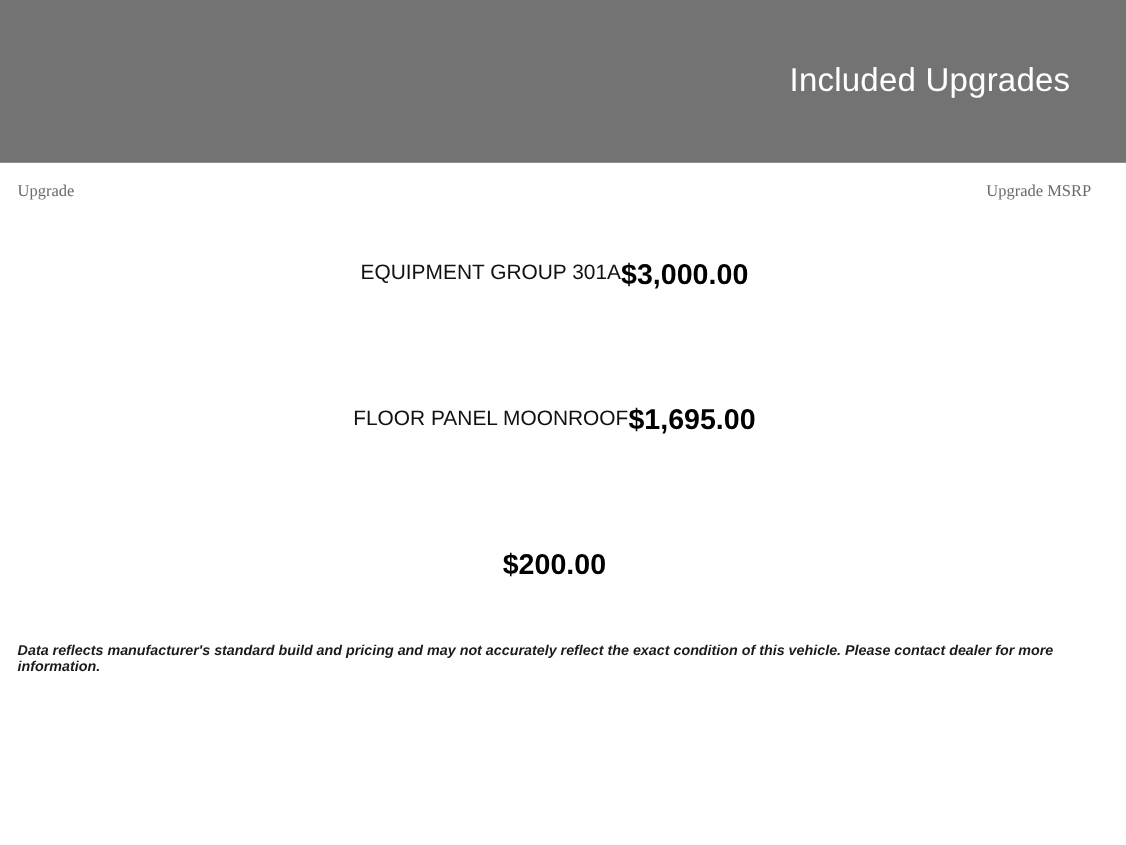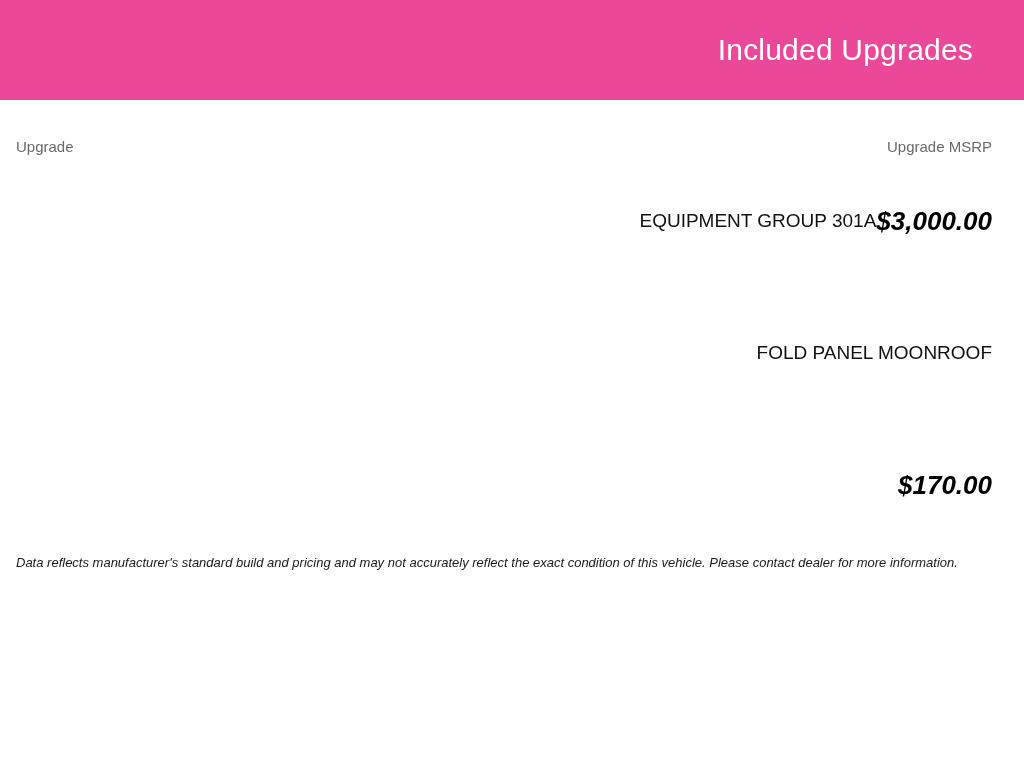--- a/index.html
+++ b/index.html
@@ -4,70 +4,71 @@
 <style>
   * { box-sizing: border-box; margin: 0; padding: 0; }
   html, body {
     width: 1024px;
     height: 768px;
     background: #ffffff;
     font-family: "Liberation Sans", sans-serif;
     overflow: hidden;
   }
   .header-bar {
-    height: 100px;
-    background: #ec4899;
+    height: 148px;
+    background: #737373;
     display: flex;
     align-items: center;
     justify-content: flex-end;
     padding-right: 51px;
   }
   .header-title {
     color: #ffffff;
     font-size: 30px;
     font-weight: 400;
     letter-spacing: 0.2px;
   }
   .content {
     padding: 0 32px 0 16px;
   }
   .col-headers {
     display: flex;
     justify-content: space-between;
     align-items: center;
-    margin-top: 37px;
+    margin-top: 17px;
     height: 18px;
     font-size: 15px;
     color: #6b6b6b;
+    font-family: Liberation Serif, serif;
   }
   .rows { }
   .upgrade-row {
     height: 132px;
     display: flex;
-    justify-content: flex-end;
+    justify-content: center;
     align-items: center;
   }
   .upgrade-name {
     font-size: 19px;
     line-height: 1.2;
     color: #111111;
     max-width: 560px;
   }
   .upgrade-price {
     font-size: 26px;
     font-weight: 700;
     color: #000000;
     white-space: nowrap;
-    font-style: italic;
   }
   .disclaimer {
     margin-top: 4px;
     font-size: 13px;
     font-style: italic;
     color: #1a1a1a;
+    font-weight: bold;
   }
 </style>
 </head>
 <body>
 
 <div class="header-bar">
   <div class="header-title">Included Upgrades</div>
 </div>
 
 <div class="content">
@@ -76,22 +77,23 @@
     <span>Upgrade</span>
     <span>Upgrade MSRP</span>
   </div>
 
   <div class="rows">
     <div class="upgrade-row">
       <div class="upgrade-name">EQUIPMENT GROUP 301A</div>
       <div class="upgrade-price">$3,000.00</div>
     </div>
     <div class="upgrade-row">
-      <div class="upgrade-name">FOLD PANEL MOONROOF</div>
+      <div class="upgrade-name">FLOOR PANEL MOONROOF</div>
+      <div class="upgrade-price">$1,695.00</div>
     </div>
     <div class="upgrade-row">
-      <div class="upgrade-price">$170.00</div>
+      <div class="upgrade-price">$200.00</div>
     </div>
   </div>
 
   <div class="disclaimer">Data reflects manufacturer's standard build and pricing and may not accurately reflect the exact condition of this vehicle. Please contact dealer for more information.</div>
 
 </div>
 
 </body></html>

